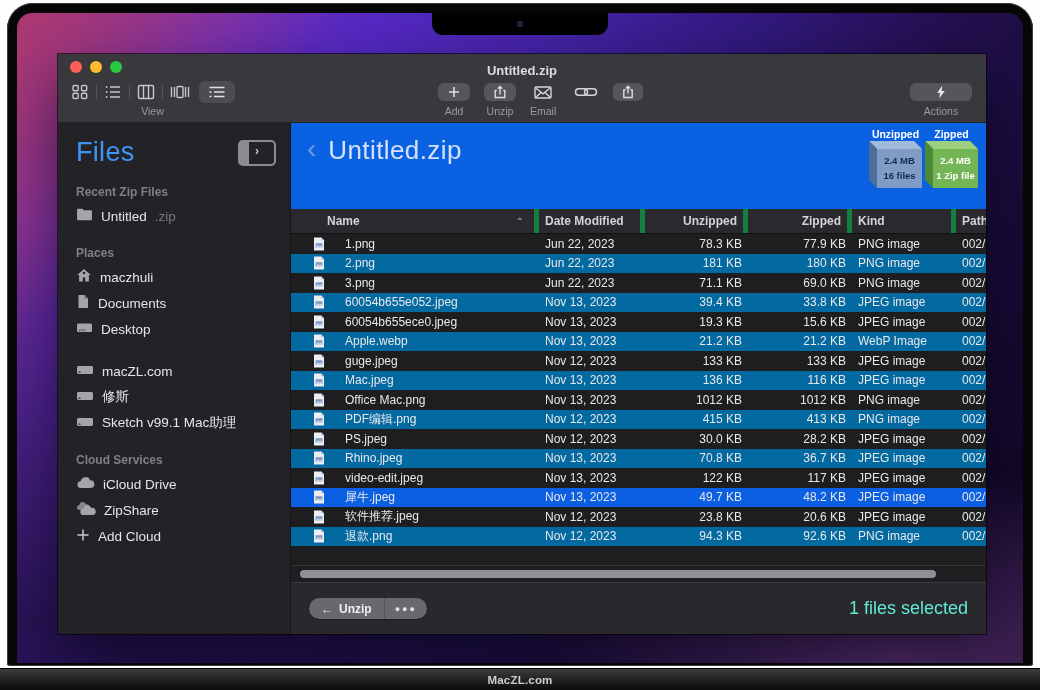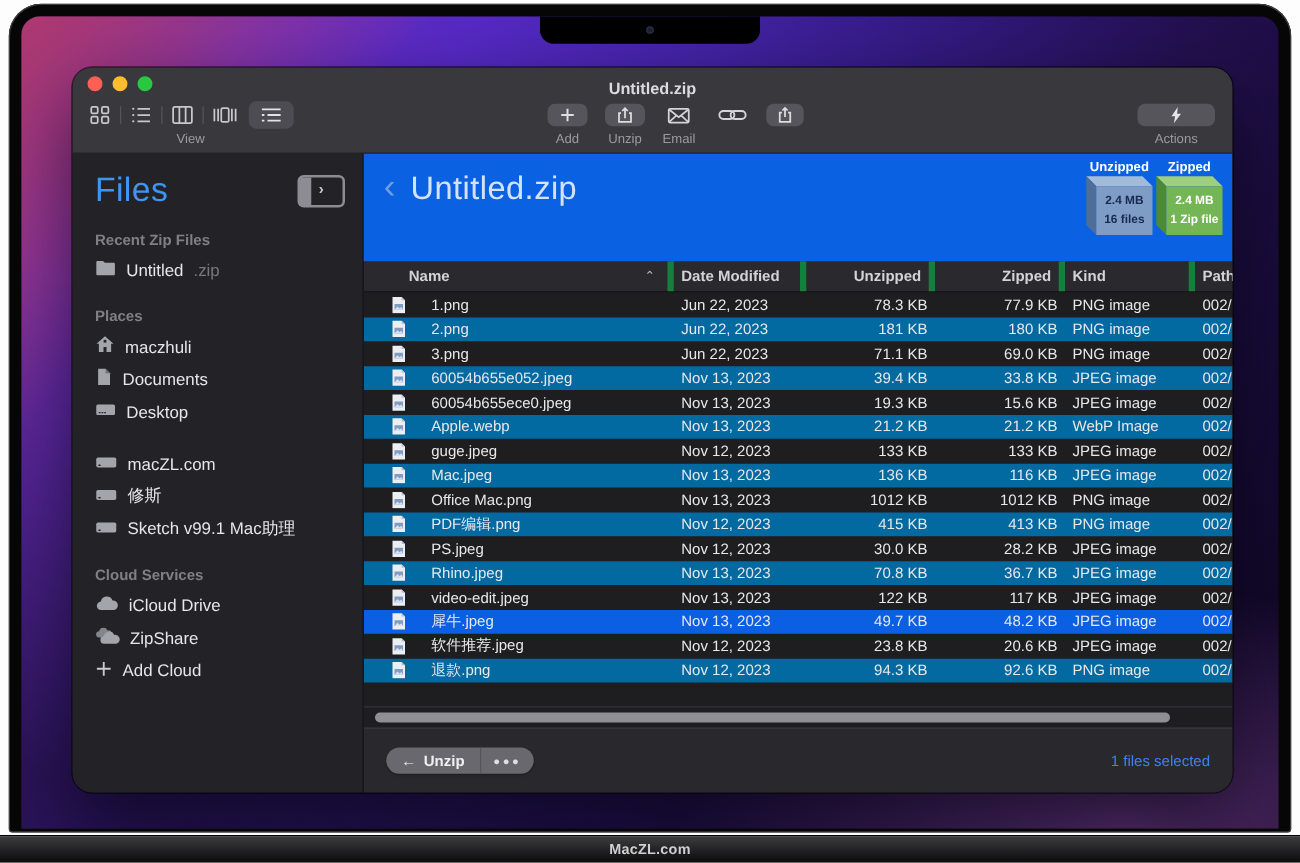--- a/index.html
+++ b/index.html
@@ -15,21 +15,21 @@
     background:
       linear-gradient(135deg, rgba(177,58,110,.9) 0%, rgba(177,58,110,0) 20%),
       radial-gradient(60% 50% at 88% 100%, rgba(168,92,205,.45), rgba(168,92,205,0) 60%),
       linear-gradient(200deg, rgba(0,0,0,0) 55%, rgba(0,0,0,.55) 95%),
       linear-gradient(115deg,#8e3387 0%,#6c2fc0 14%,#5529c4 28%,#4423a6 42%,#321a80 56%,#23104f 72%,#150a33 88%,#0f061f 100%);}
   .notch{position:absolute;top:0;left:50%;transform:translateX(-50%);width:176px;height:22px;background:#000;
          border-radius:0 0 11px 11px;}
   .camera{position:absolute;top:8px;left:50%;transform:translateX(-50%);width:6px;height:6px;border-radius:50%;
           background:#1b2030;box-shadow:inset 0 0 2px #3a4a6a;}
   
-  .window{position:absolute;left:41px;top:41px;width:928px;height:580px;border-radius:16px;overflow:hidden;
+  .window{position:absolute;left:41px;top:41px;width:928px;height:580px;border-radius:0;overflow:hidden;
           background:#1e1e21;box-shadow:0 25px 60px rgba(0,0,0,.55), 0 0 0 1px rgba(0,0,0,.6);
           display:flex;flex-direction:column;}
   .chrome{background:#39393d;border-bottom:1px solid #232325;flex:0 0 auto;}
   .titlebar{height:26px;position:relative;display:flex;align-items:center;}
   .lights{position:absolute;left:12px;top:7px;display:flex;gap:8px;}
   .light{width:12px;height:12px;border-radius:50%;}
   .l-red{background:#ff5f57;}.l-yellow{background:#febc2e;}.l-green{background:#28c840;}
   .win-title{margin:0 auto;font-size:13px;font-weight:bold;color:#dcdcde;padding-top:6px;}
   .toolbar{height:42px;position:relative;}
   .tgroup{position:absolute;top:0;display:flex;align-items:flex-start;}
@@ -96,21 +96,21 @@
   .hscroll{flex:0 0 16px;border-top:1px solid #333338;position:relative;}
   .hthumb{position:absolute;left:9px;top:4px;width:636px;height:8px;border-radius:4px;background:#909094;}
   .statusbar{flex:0 0 51px;background:#29292d;border-top:1px solid #38383c;display:flex;align-items:center;
              padding:0 18px;justify-content:space-between;}
   .unzip-pill{display:flex;align-items:center;height:21px;background:#68686e;border-radius:11px;overflow:hidden;
               box-shadow:0 1px 2px rgba(0,0,0,.3);}
   .uz-main{display:flex;align-items:center;gap:6px;padding:0 12px;color:#f0f0f2;font-size:12px;font-weight:bold;height:100%;}
   .uz-arrow{font-size:12px;}
   .uz-div{width:1px;height:21px;background:#55555b;}
   .uz-more{padding:0 10px;color:#e0e0e4;font-size:9px;letter-spacing:2px;height:100%;display:flex;align-items:center;}
-  .status-txt{color:#3b82f6;font-size:12px;}
+  .status-txt{color:#5eead4;font-size:18px;}
 </style>
 </head>
 <body>
 
 <div class="laptop">
   <div class="bezel"></div>
   <div class="screen">
 
     <div class="window">
 

